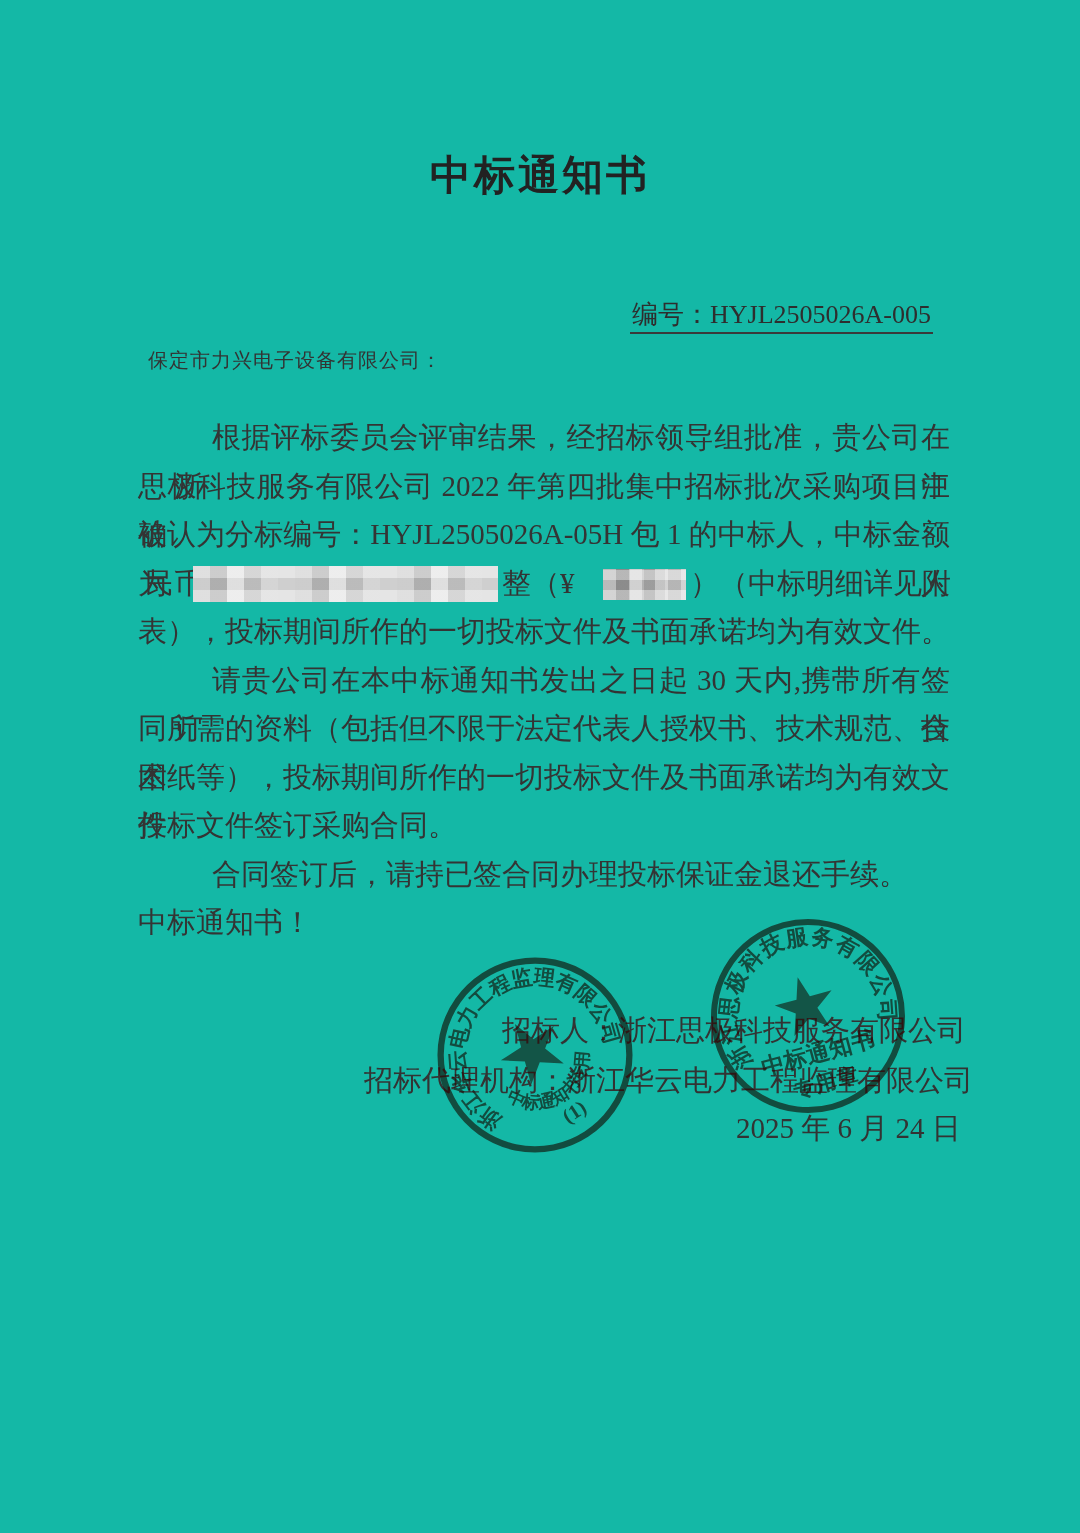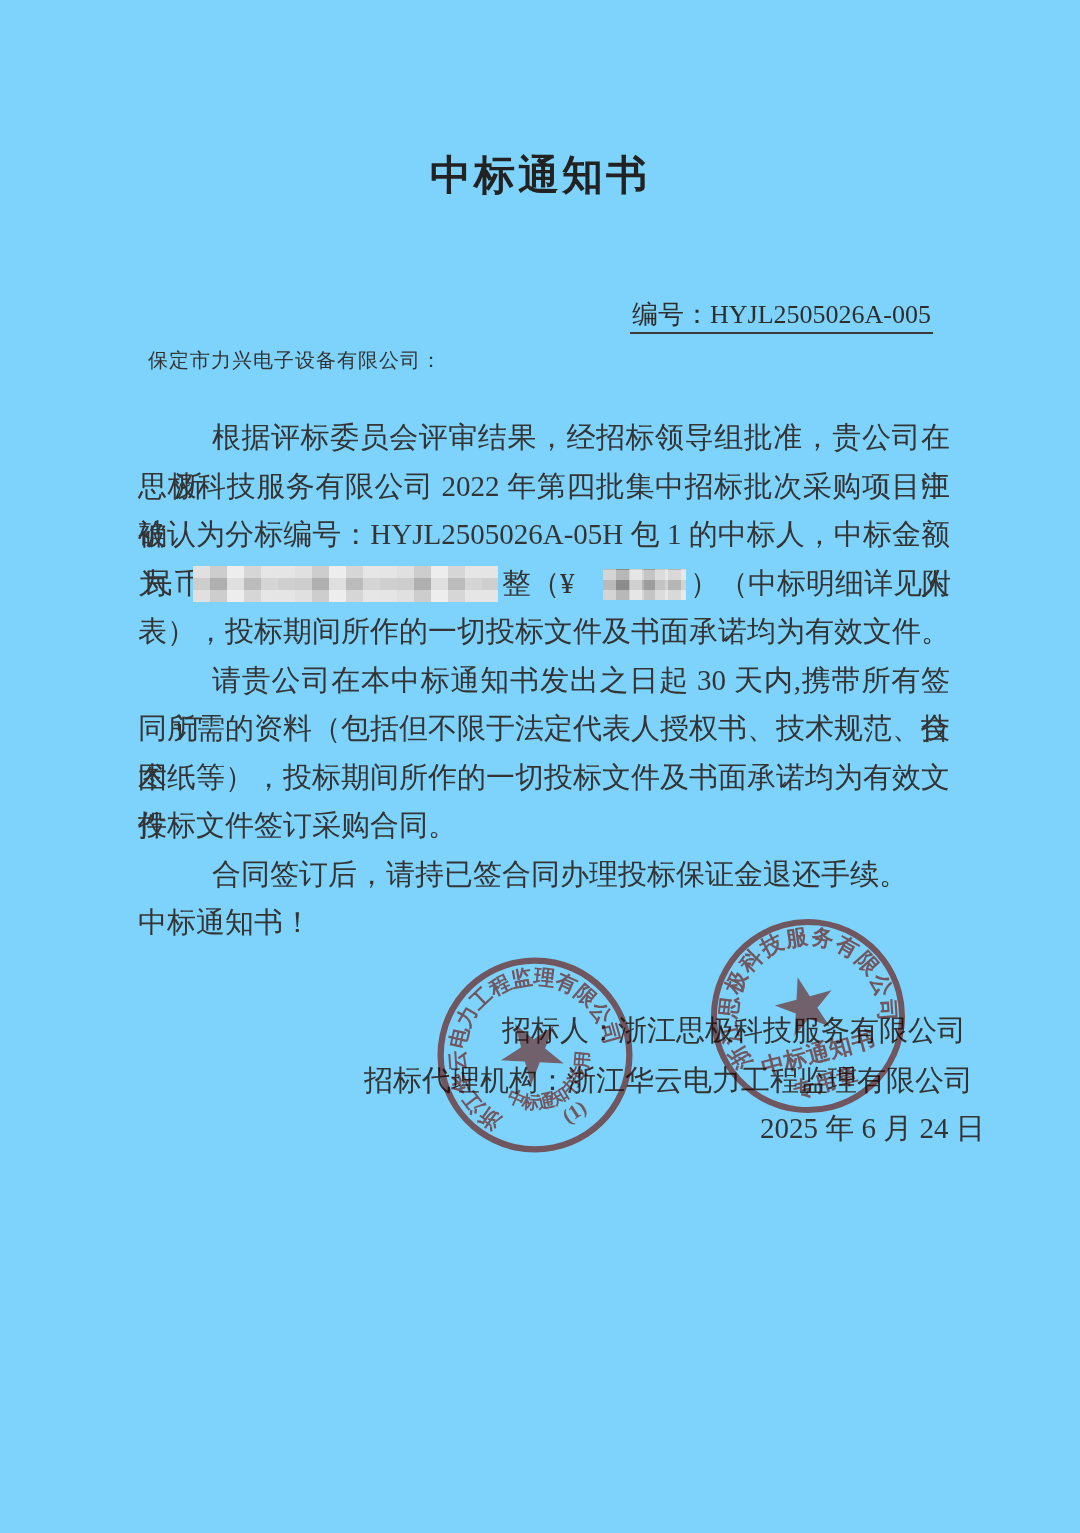--- a/index.html
+++ b/index.html
@@ -1,18 +1,18 @@
 <!DOCTYPE html>
 <html><head>
 <meta charset="utf-8">
 <style>
   html,body{margin:0;padding:0;background:#e9e9e9;}
   .page{
     position:relative;width:1080px;height:1533px;margin:0 auto;
-    background:#7dd3fc;overflow:hidden;
+    background:#14b8a6;overflow:hidden;
     font-family:"Liberation Serif","DejaVu Serif",serif;
     color:#383838;
   }
   
   .doc-title{
     position:absolute;top:148px;left:0;width:100%;
     text-align:center;font-size:41px;font-weight:700;color:#222;
     letter-spacing:3px;
   }
   
@@ -58,21 +58,21 @@
     background-color:#bdbdbd;
     background-image:
       repeating-linear-gradient(90deg, rgba(255,255,255,.40) 0 13px, rgba(0,0,0,0) 13px 26px),
       repeating-linear-gradient(0deg, rgba(255,255,255,.28) 0 10px, rgba(0,0,0,.10) 10px 20px),
       repeating-linear-gradient(90deg, rgba(70,70,70,.28) 0 27px, rgba(255,255,255,.14) 27px 41px, rgba(100,100,100,.16) 41px 62px, rgba(255,255,255,.20) 62px 83px);
   }
   
   .sig-line{position:absolute;font-size:29px;color:#333;line-height:40px;white-space:nowrap;}
   .sig-bidder{left:502px;top:1010px;}
   .sig-agency{left:364px;top:1060px;}
-  .sig-date{left:760px;top:1108px;}
+  .sig-date{left:736px;top:1108px;}
   
   .stamp{position:absolute;mix-blend-mode:multiply;opacity:.88;}
   .stamp-left{left:428px;top:948px;width:214px;height:214px;transform:rotate(-33deg);}
   .stamp-right{left:708px;top:916px;width:200px;height:200px;transform:rotate(-15deg);}
   .stamp text{font-family:"Liberation Serif","DejaVu Serif",serif;font-weight:700;}
 </style>
 </head>
 <body>
 
 <div class="page">

